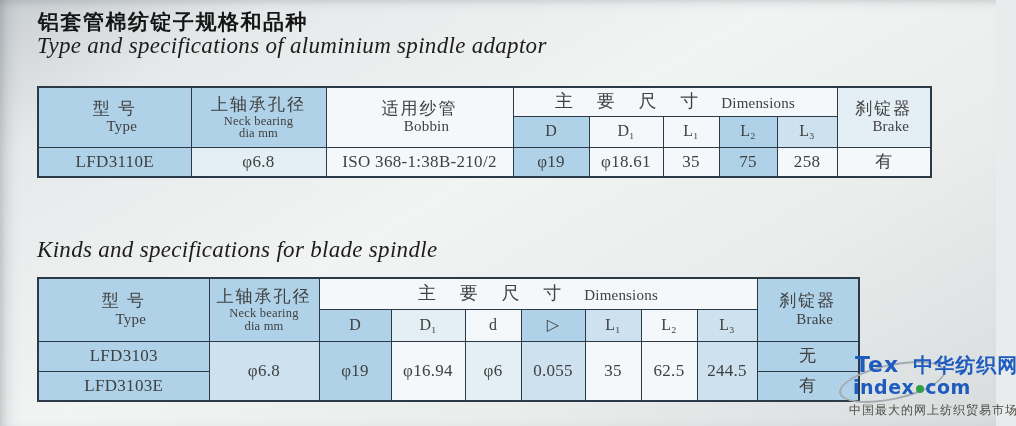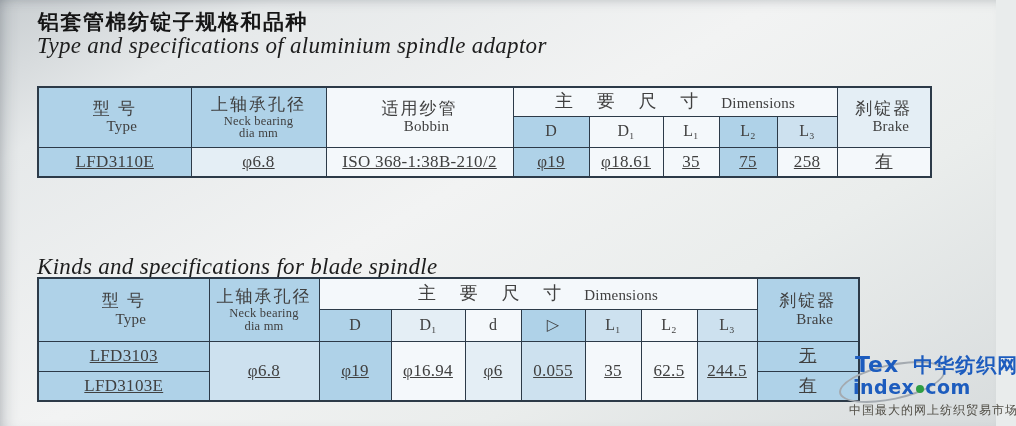--- a/index.html
+++ b/index.html
@@ -36,21 +36,21 @@
   }
   
   .bg-b{background:#afd2e8;}
   .bg-lb{background:#cde1ef;}
   .bg-p{background:#e4eef5;}
   .bg-w{background:#f4f8fb;}
   .cn{font-size:17px;letter-spacing:2px;}
   .en{font-size:15px;letter-spacing:.2px;padding-left:14px;}
   .en-sm{font-size:12.5px;line-height:12.5px;letter-spacing:.2px;}
   .sub{font-size:16px;}
-  .val{font-size:17px;letter-spacing:.3px;text-decoration:underline;}
+  .val{font-size:17px;letter-spacing:.3px;}
   .dims-flex{display:flex;align-items:flex-end;justify-content:center;gap:14px;}
   .dims-cn{font-size:18px;letter-spacing:9px;font-family:"DejaVu Sans","Liberation Sans",sans-serif;}
   .dims-en{font-size:15px;letter-spacing:.2px;}
   
   #logo{position:absolute;left:838px;top:352px;width:178px;height:74px;}
   #logo .swoosh{
     position:absolute;left:0px;top:12px;width:104px;height:32px;
     border:2px solid #a4aab0;border-radius:50%;transform:rotate(-12deg);
   }
   #logo .l1{position:absolute;left:17px;top:0px;white-space:nowrap;}
@@ -120,21 +120,21 @@
       <td class="bg-b val">φ19</td>
       <td class="bg-w val">φ18.61</td>
       <td class="bg-w val">35</td>
       <td class="bg-b val">75</td>
       <td class="bg-w val">258</td>
       <td class="bg-w val cn">有</td>
     </tr>
   </tbody>
     </table>
 
-  <div class="title-en" style="top:254px;">Kinds and specifications for blade spindle</div>
+  <div class="title-en" style="top:237px;">Kinds and specifications for blade spindle</div>
 
   <table class="spec" style="left:37px;top:277px;width:821px;">
     <colgroup>
       <col style="width:171px">
         <col style="width:110px">
         <col style="width:72px">
       <col style="width:74px">
         <col style="width:56px">
         <col style="width:64px">
       <col style="width:56px">

